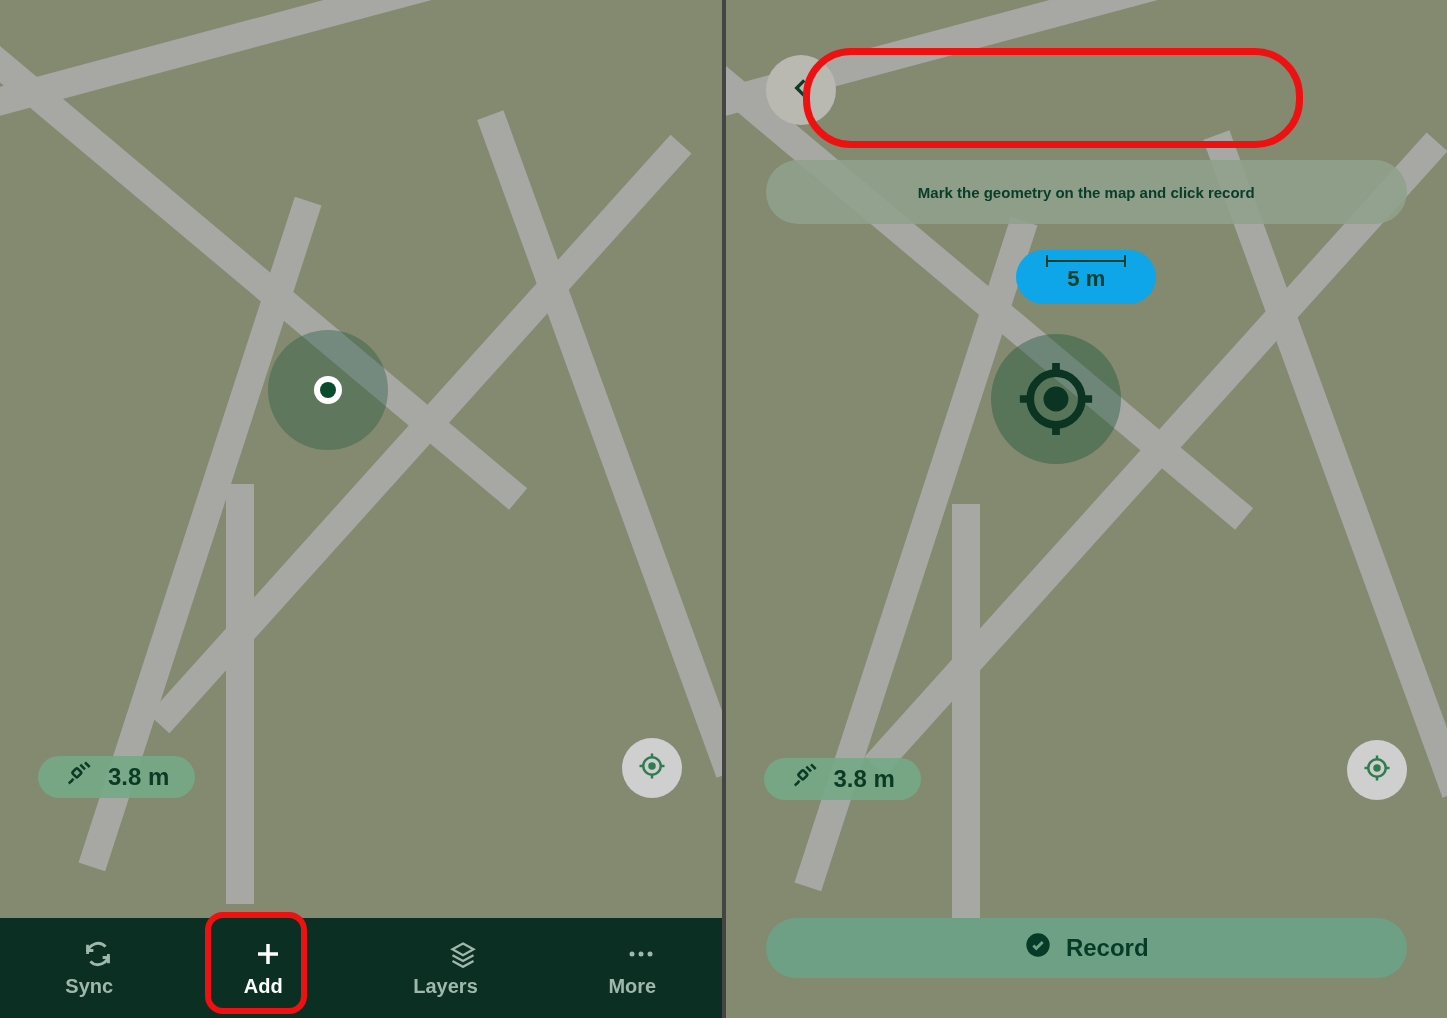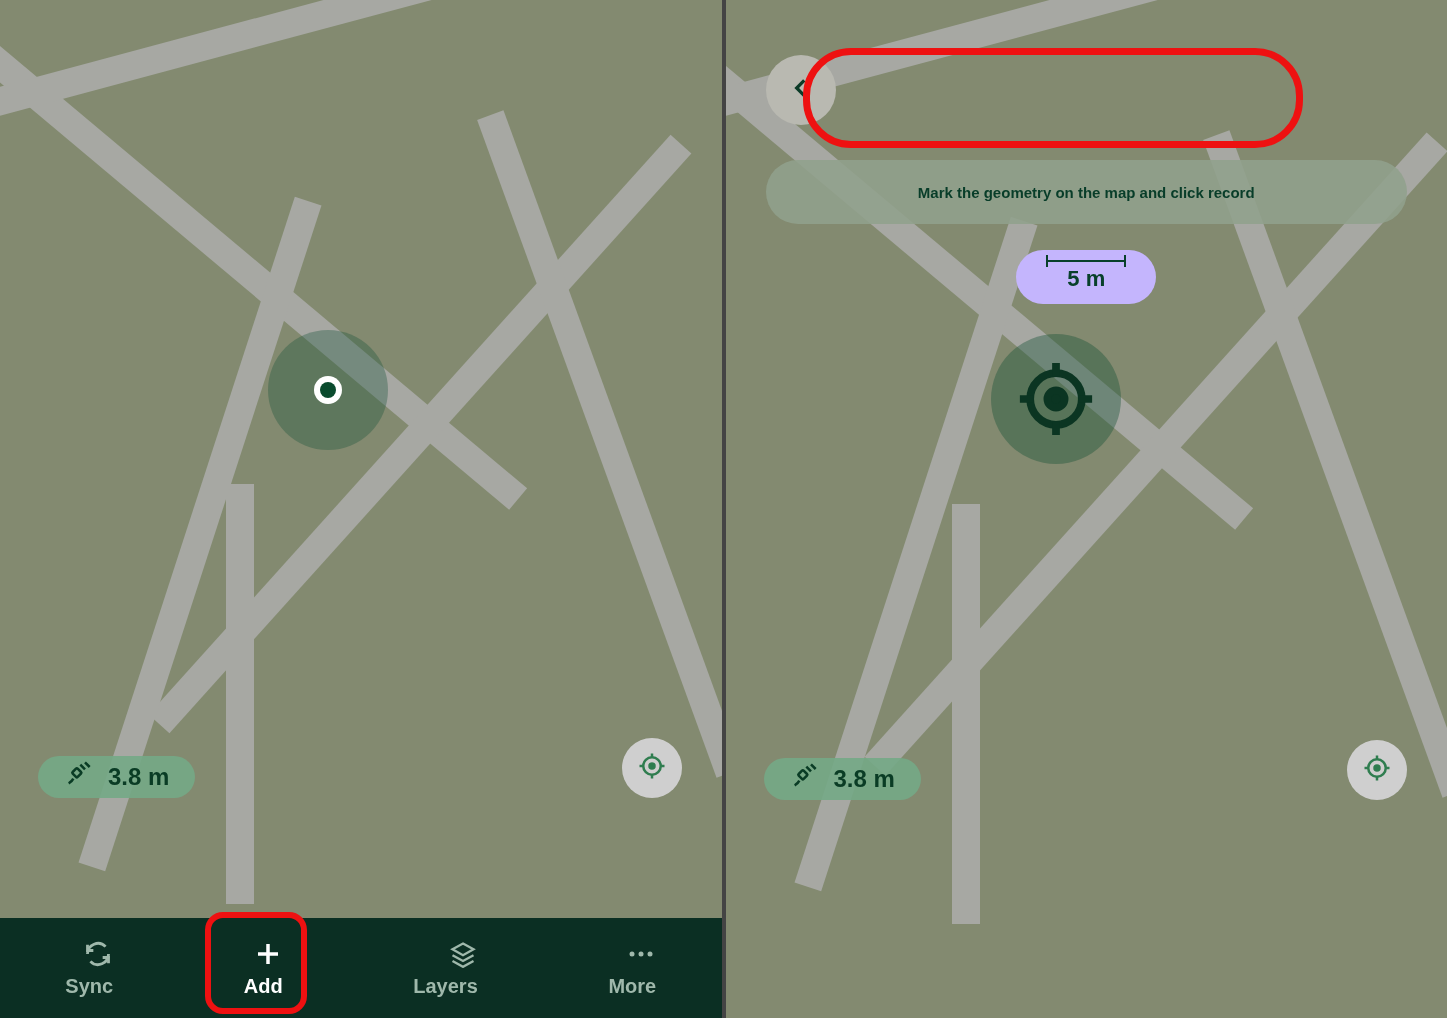--- a/index.html
+++ b/index.html
@@ -49,21 +49,21 @@
             background:#b9b9b1;display:flex;align-items:center;justify-content:center;}
   .layer-pill{position:absolute;left:150px;right:40px;top:53px;height:76px;border-radius:40px;
               background:#fff;display:flex;align-items:center;padding:0 26px;gap:18px;
               color:#0c3b28;font-size:24px;font-weight:500;z-index:30;}
   .layer-pill .spacer{flex:1;}
 
   .hint-pill{position:absolute;left:40px;right:40px;top:160px;height:64px;border-radius:38px;
              background:rgba(145,160,140,0.88);display:flex;align-items:center;justify-content:center;
              color:#083d29;font-size:15px;font-weight:700;}
   .scale-pill{position:absolute;left:50%;top:250px;transform:translateX(-50%);
-              background:#c4b5fd;border-radius:40px;padding:10px 30px 12px 30px;
+              background:#0ea5e9;border-radius:40px;padding:10px 30px 12px 30px;
               display:flex;flex-direction:column;align-items:center;color:#08402b;font-weight:700;font-size:22px;}
   .scale-bar{width:80px;height:2px;background:#08402b;margin-bottom:4px;position:relative;}
   .scale-bar::before,.scale-bar::after{content:"";position:absolute;top:-5px;width:2px;height:12px;background:#08402b;}
   .scale-bar::before{left:0;} .scale-bar::after{right:0;}
 
   
   .reticle-wrap{position:absolute;left:265px;top:334px;width:130px;height:130px;border-radius:50%;
                 background:rgba(26,82,56,0.4);display:flex;align-items:center;justify-content:center;}
   .reticle{width:86px;height:86px;}
 
@@ -249,17 +249,26 @@
     <div class="locate-btn" style="bottom:218px;">
       <span>
         <svg width="30" height="30" viewBox="0 0 24 24" fill="none" stroke="#2f7d4f" stroke-width="2">
           <circle cx="12" cy="12" r="7"></circle>
             <circle cx="12" cy="12" r="2" fill="#2f7d4f"></circle>
           <path d="M12 2v3M12 19v3M2 12h3M19 12h3"></path>
         </svg>
       </span>
     </div>
 
+    <div class="record-bar">
+      <span>
+        <svg width="28" height="28" viewBox="0 0 24 24">
+          <circle cx="12" cy="12" r="10" fill="#063b27"></circle>
+          <path d="M8 12.5l2.5 2.5L16 9.5" stroke="#6da085" stroke-width="2.5" fill="none"></path>
+        </svg>
+      </span>
+      <span>Record</span>
+    </div>
   </div>
 
   <div class="ring-layer"></div>
 
 </div>
 
 </body></html>

